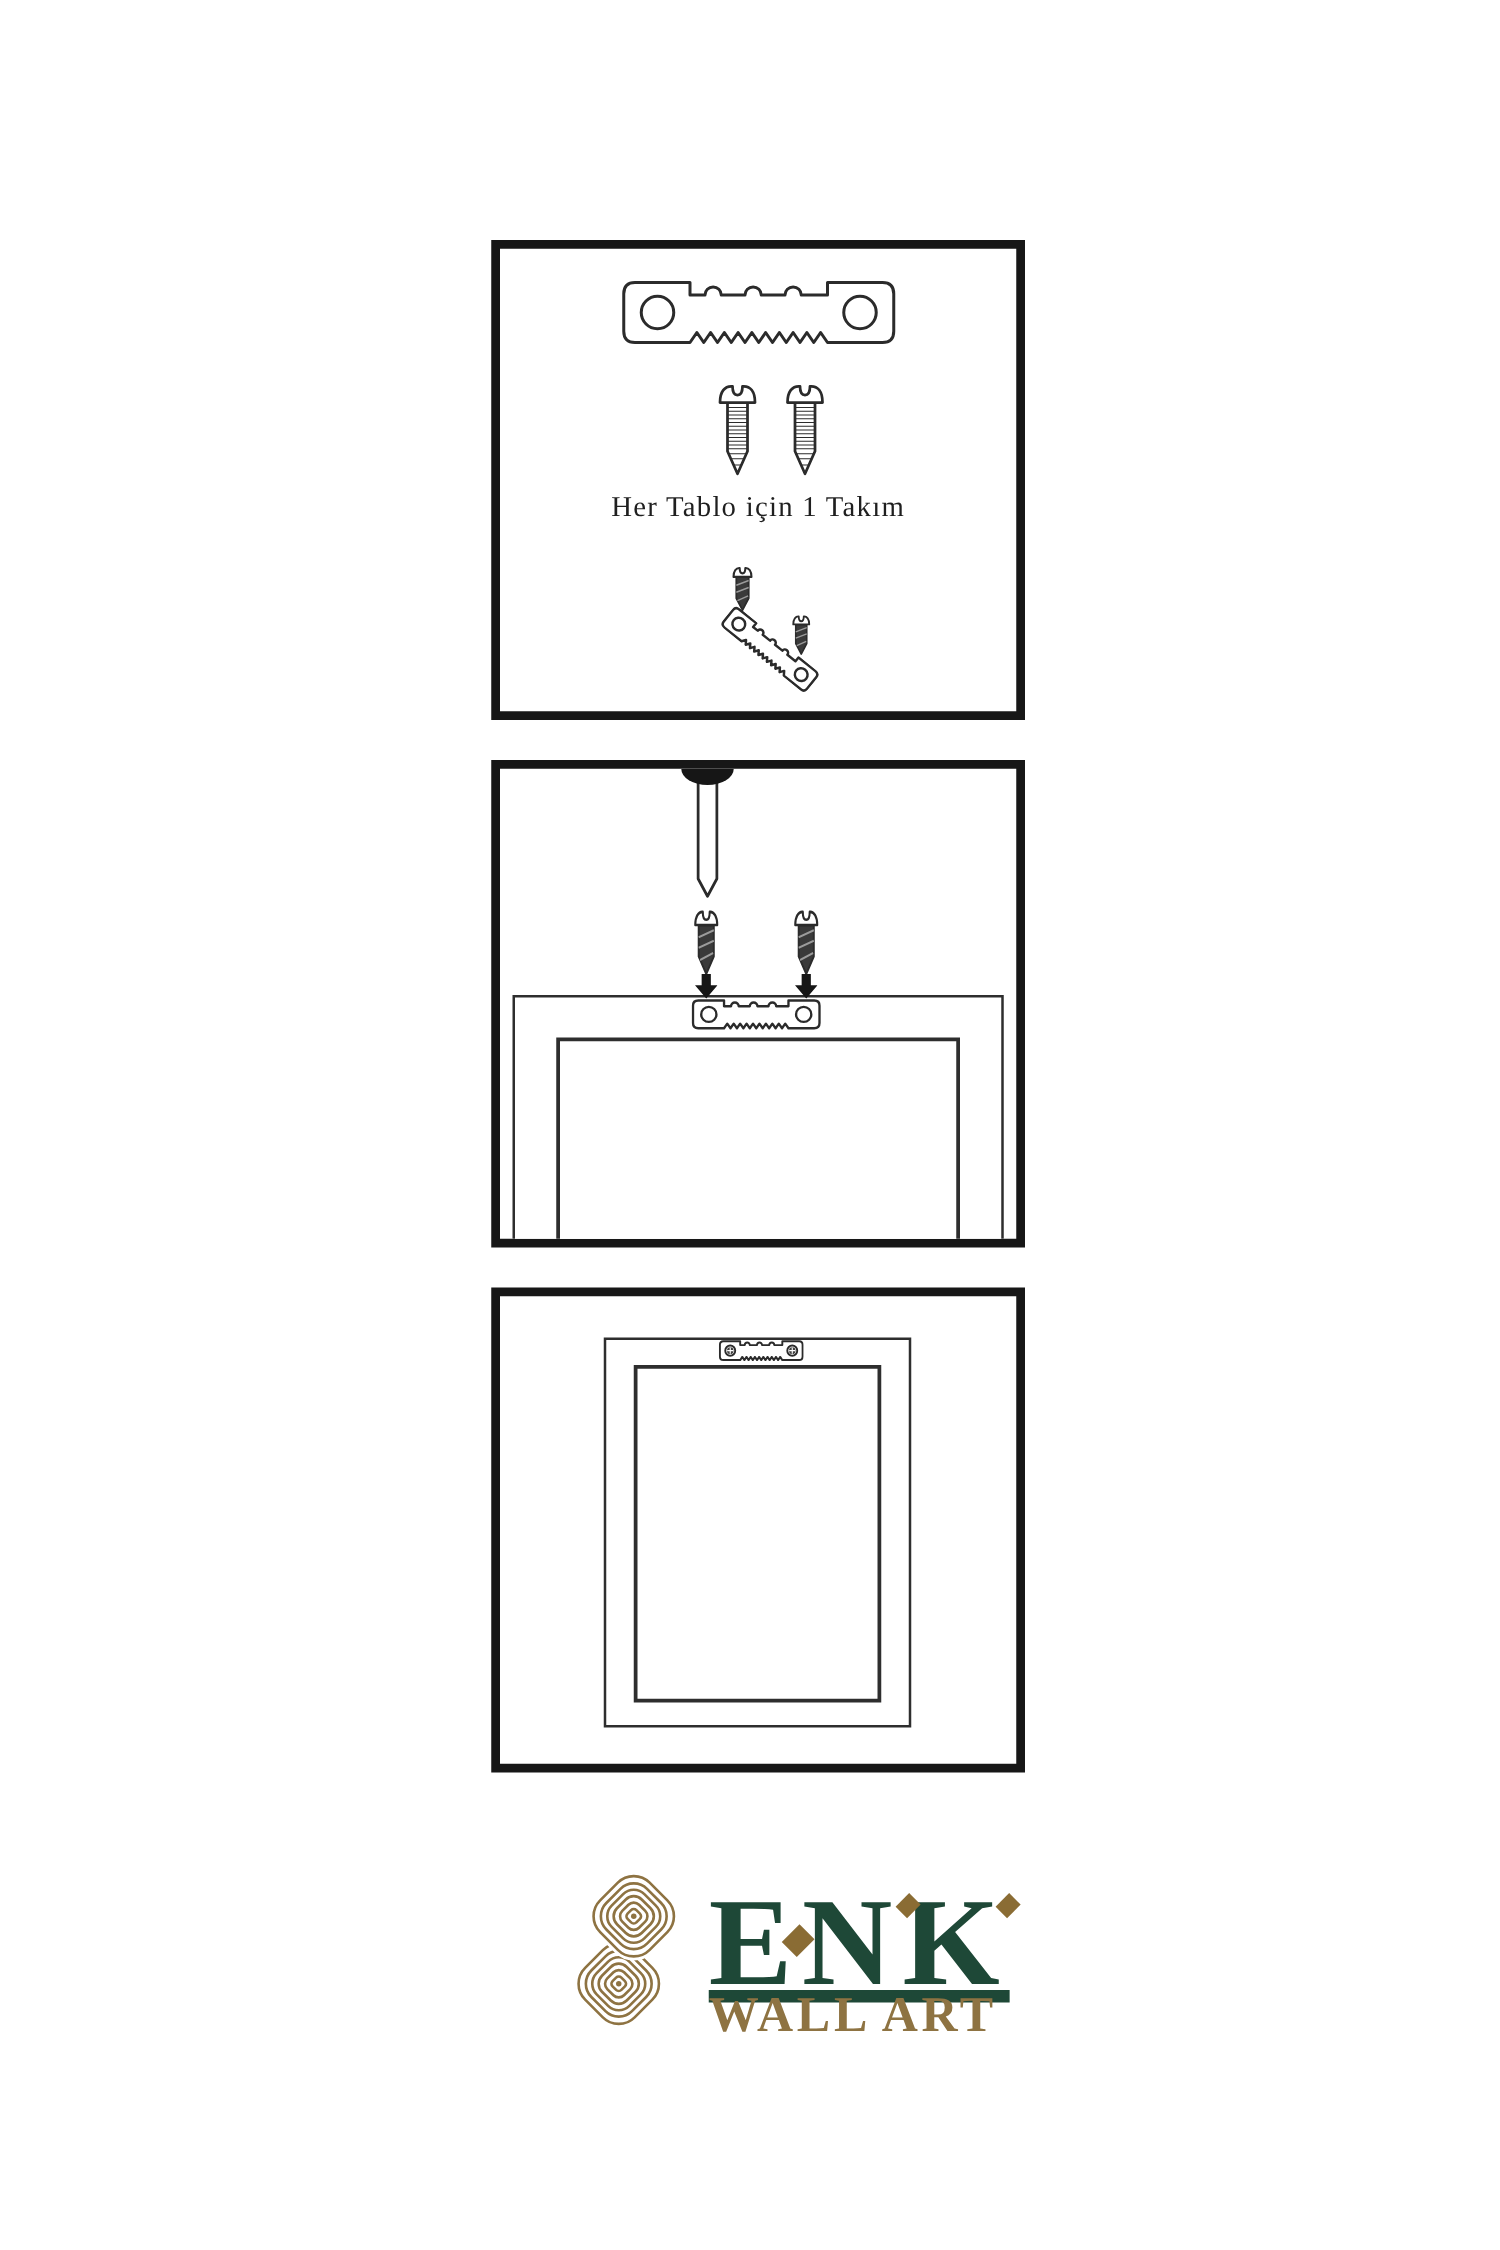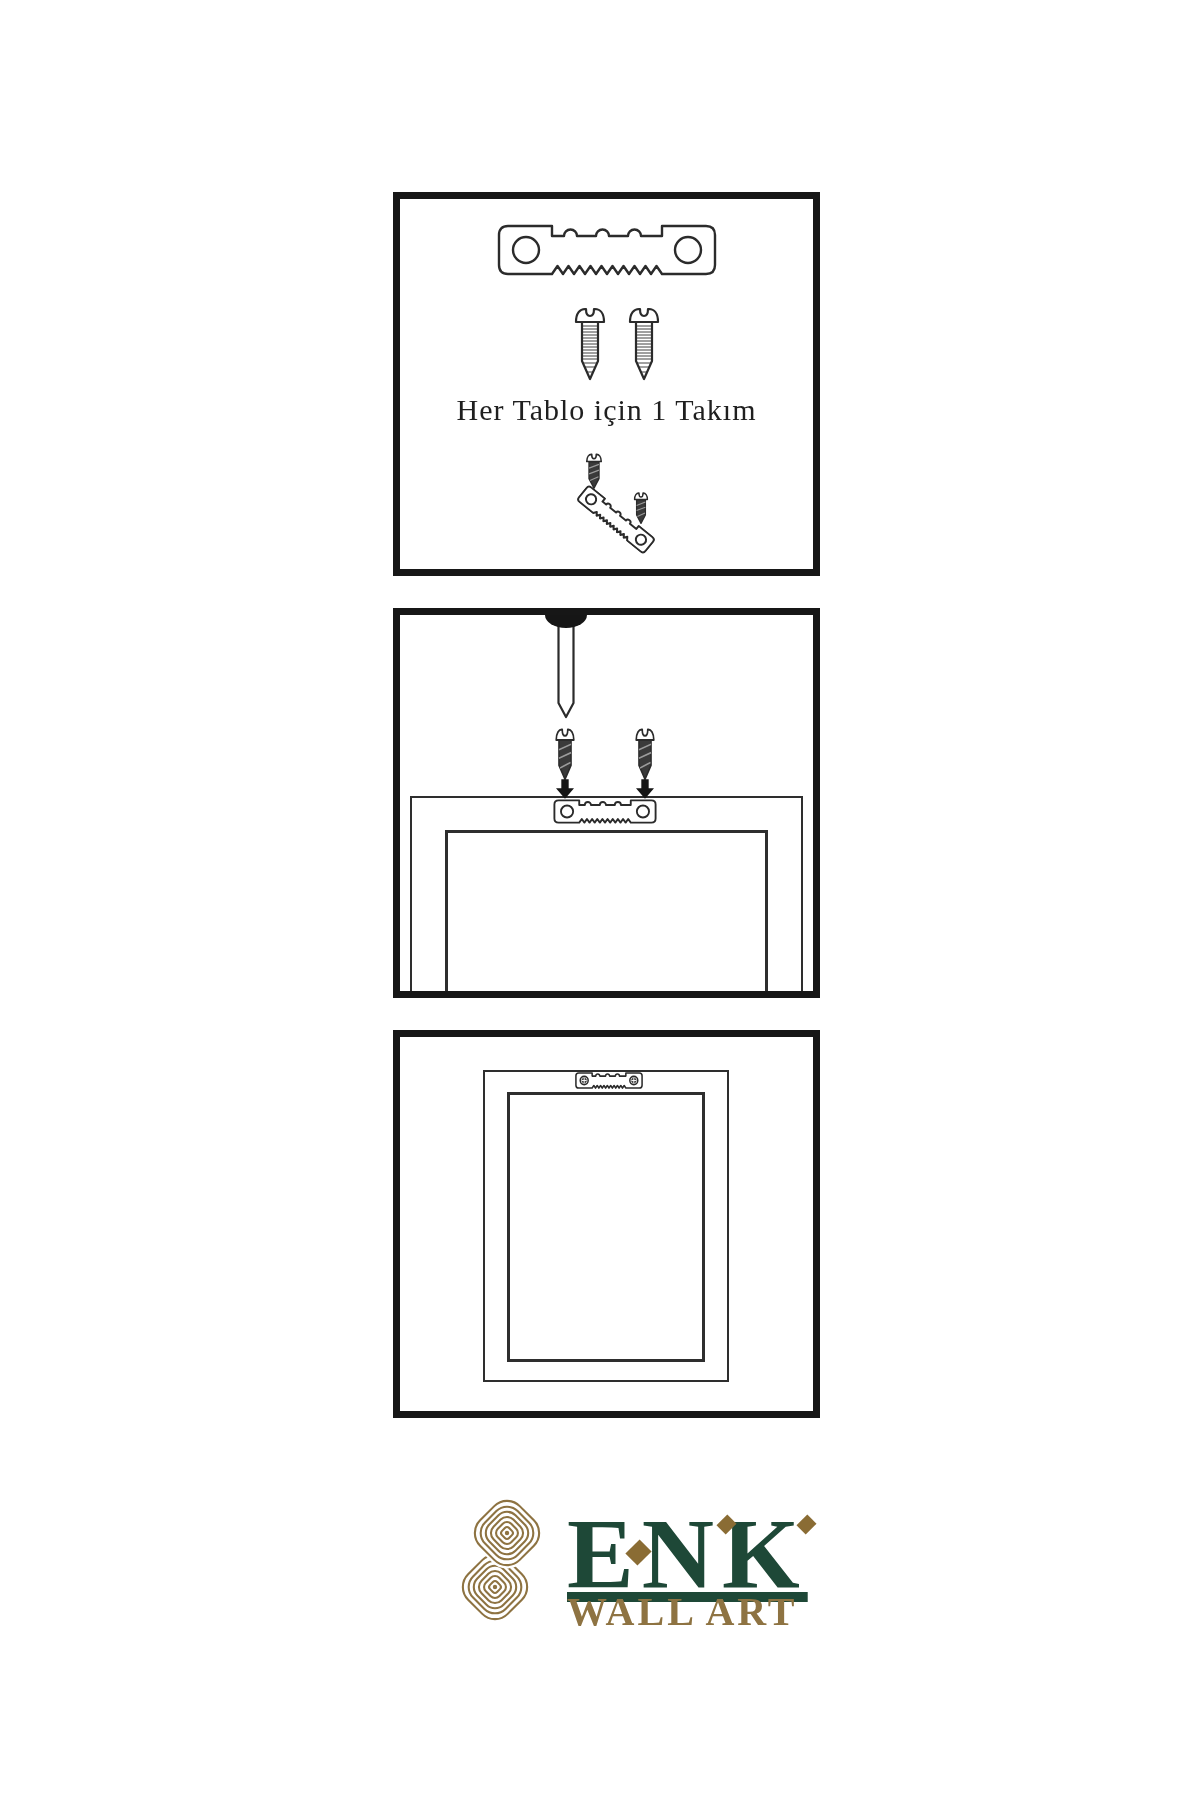--- a/index.html
+++ b/index.html
@@ -11,21 +11,21 @@
   .panel{
     position:absolute;box-sizing:border-box;background:#fff;
     border:7px solid var(--panel-border,#171717);overflow:hidden;
   }
   #panel1{left:393px;top:192px;width:427px;height:384px;}
   #panel2{left:393px;top:608px;width:427px;height:390px;}
   #panel3{left:393px;top:1030px;width:427px;height:388px;}
   .abs{position:absolute;}
   .caption{
     position:absolute;left:0;right:0;top:194px;text-align:center;
-    font-size:30px;letter-spacing:1px;color:var(--text,#1f1f1f);
+    font-size:23px;letter-spacing:1px;color:var(--text,#1f1f1f);
   }
   .frame-rect{position:absolute;box-sizing:border-box;border:2px solid #2e2e2e;background:#fff;}
   .frame-rect.inner{border-width:3px;}
   .diamond{position:absolute;background:var(--diamond-gold,#8a6c34);
            transform:rotate(45deg) scaleY(1.18);}
   .enk{
     position:absolute;left:567px;top:1504px;font-size:100px;line-height:1;
     font-weight:bold;color:var(--brand-green,#1e4837);letter-spacing:8px;text-decoration:underline;
   }
   .wallart{

